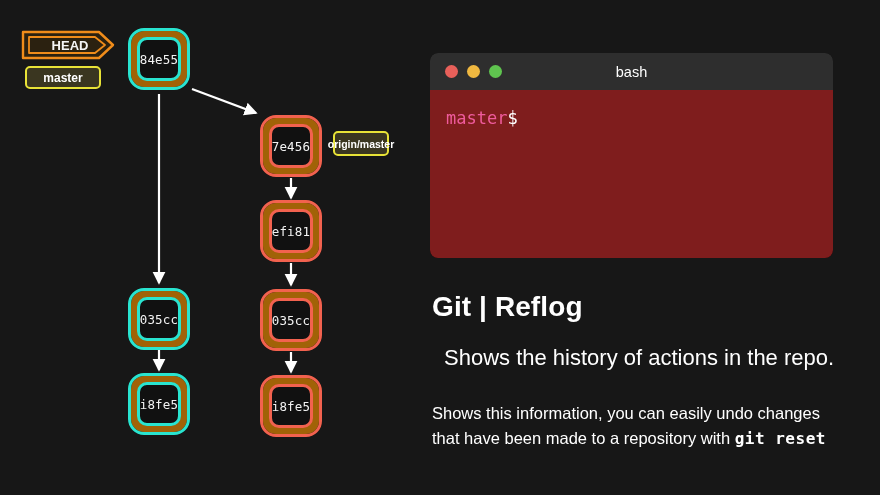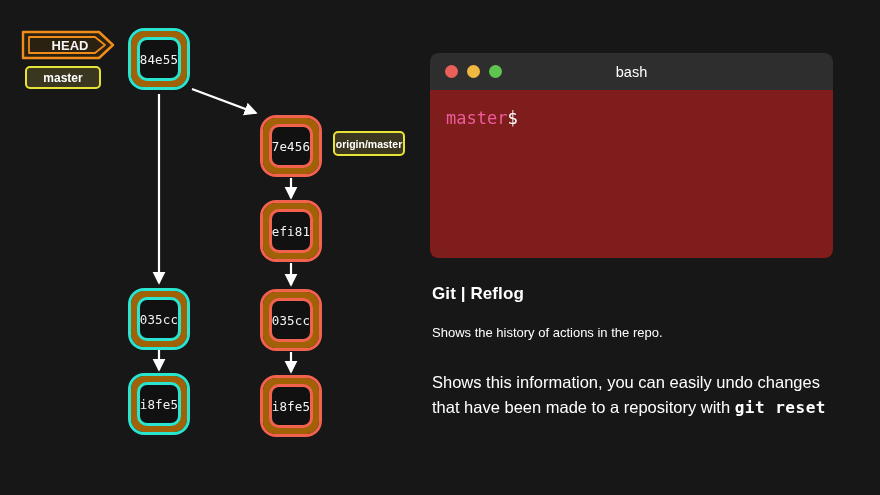--- a/index.html
+++ b/index.html
@@ -101,21 +101,21 @@
     font-weight: bold;
     box-sizing: border-box;
   }
   #master-ref {
     left: 25px; top: 66px;
     width: 76px; height: 23px;
     font-size: 12px;
   }
   #origin-ref {
     left: 333px; top: 131px;
-    width: 72px; height: 25px;
+    width: 56px; height: 25px;
     font-size: 10.5px;
   }
 
   
   #terminal {
     position: absolute;
     left: 430px; top: 53px;
     width: 403px; height: 205px;
     border-radius: 8px;
     overflow: hidden;
@@ -153,28 +153,28 @@
   #term-sigil  { color: #ffffff; }
 
   
   #copy {
     position: absolute;
     left: 432px; top: 283px;
     width: 420px;
     color: #ffffff;
   }
   #copy-title {
-    font-size: 17px;
+    font-size: 28px;
     font-weight: bold;
     letter-spacing: .1px;
-    margin: 1px 0 20px 0;
+    margin: 8px 0 20px 0;
   }
   #copy-sub {
-    font-size: 13px;
-    margin: 0 0 28px 0;
+    font-size: 22px;
+    margin: 0 0 28px 12px;
     line-height: 1.35;
   }
   #copy-body {
     font-size: 16.5px;
     line-height: 1.52;
     margin: 0;
   }
   .mono-b {
     font-family: "DejaVu Sans Mono", "Liberation Mono", monospace;
     font-weight: bold;

